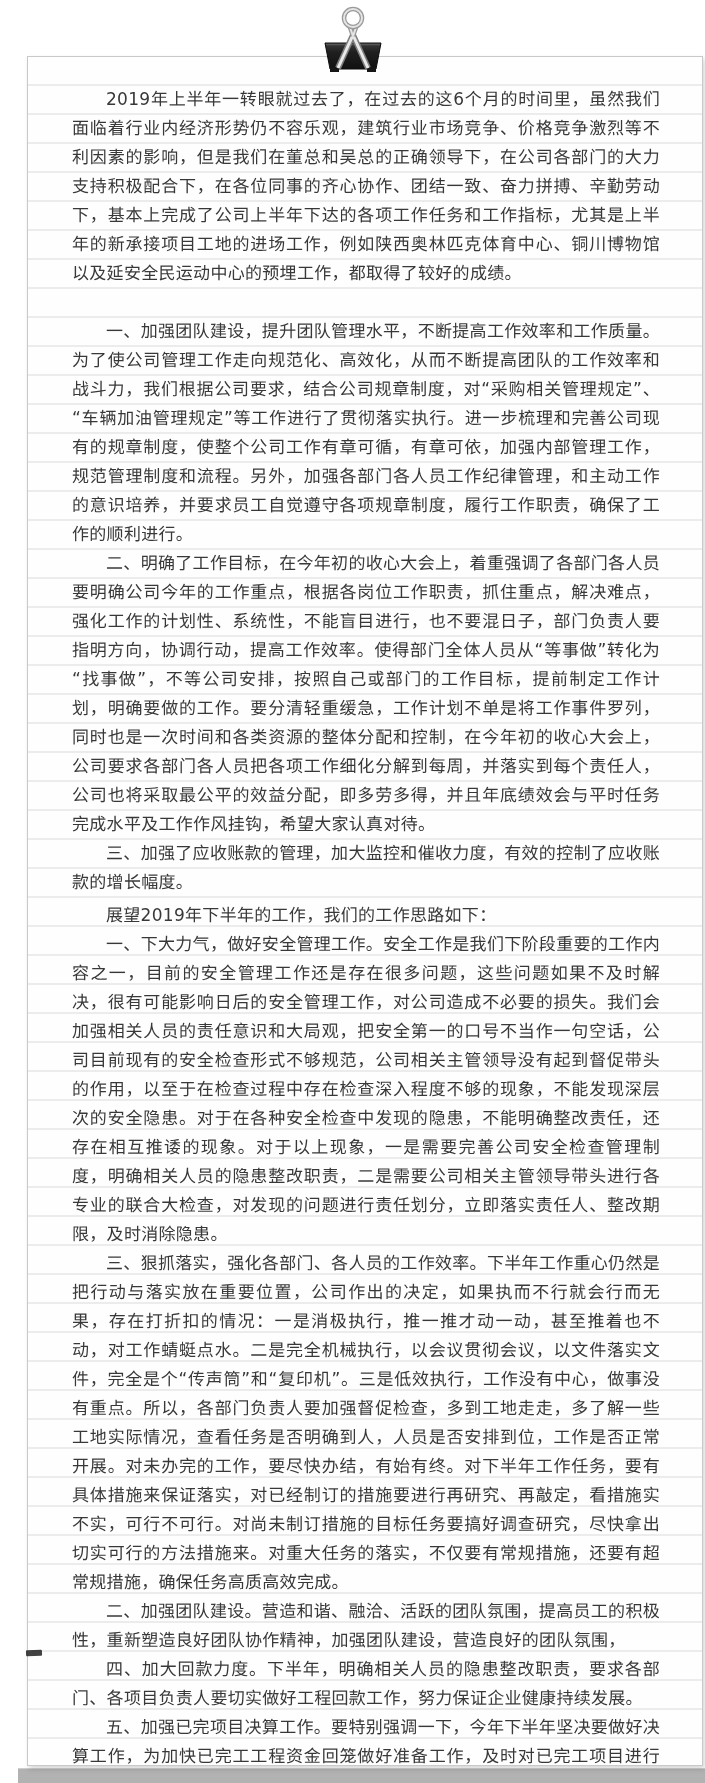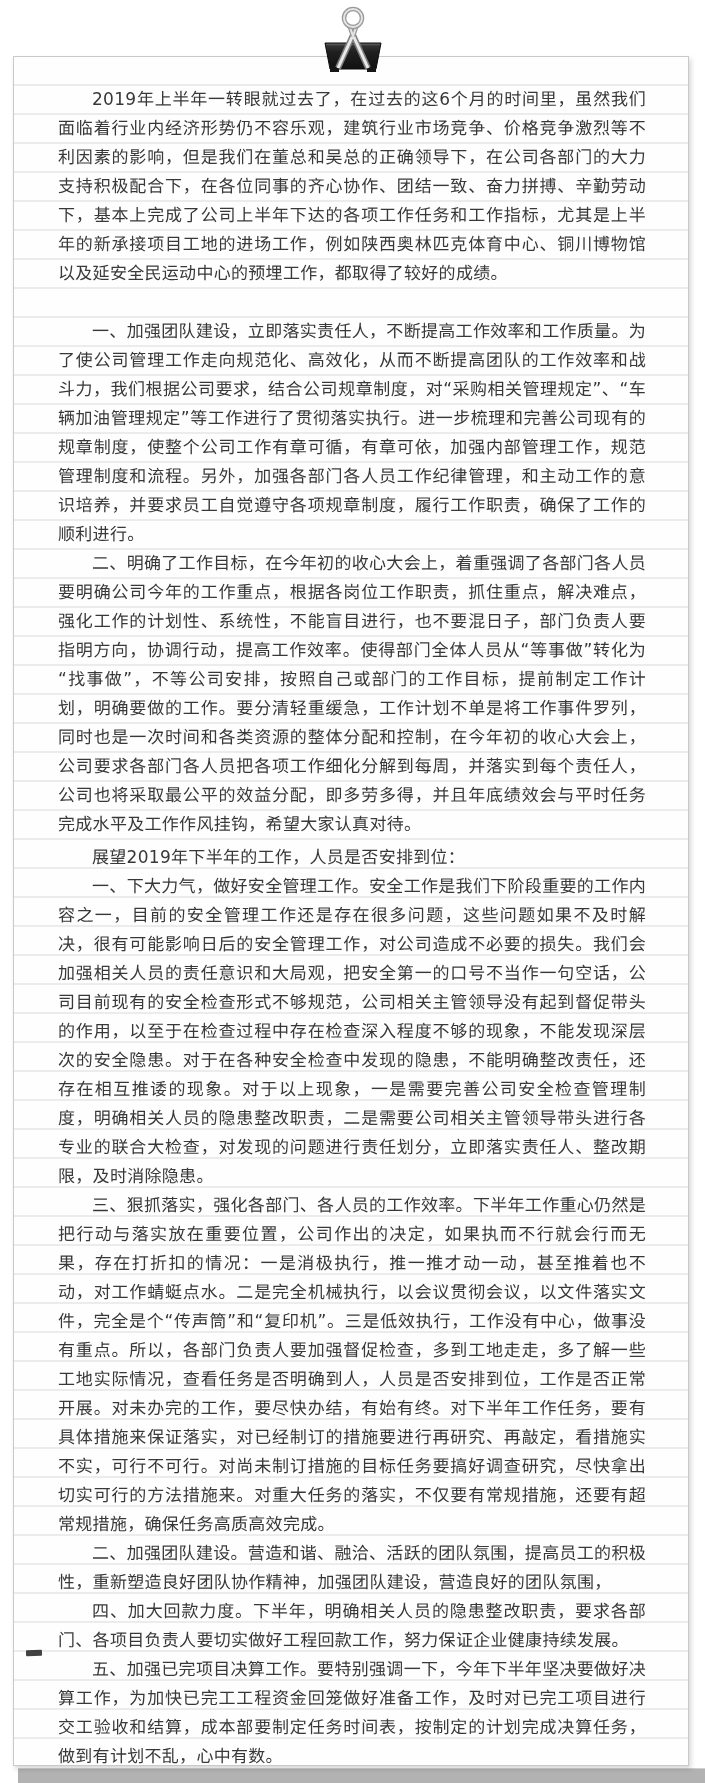--- a/index.html
+++ b/index.html
@@ -11,21 +11,21 @@
   .stage {
     position: relative;
     width: 705px;
     height: 1783px;
     overflow: hidden;
     background: #ffffff;
   }
   
   .paper {
     position: absolute;
-    left: 13px;
+    left: 27px;
     top: 56px;
     width: 676px;
     height: 1710px;
     box-sizing: border-box;
     background-color: #fefefe;
     background-image: repeating-linear-gradient(
       to bottom,
       transparent 0px,
       transparent 27px,
       #ececec 27px,
@@ -87,23 +87,24 @@
   }
 </style>
 </head>
 <body>
 
 <div class="stage">
 
   <div class="paper">
     <div class="doc">
       <p>2019年上半年一转眼就过去了，在过去的这6个月的时间里，虽然我们面临着行业内经济形势仍不容乐观，建筑行业市场竞争、价格竞争激烈等不利因素的影响，但是我们在董总和吴总的正确领导下，在公司各部门的大力支持积极配合下，在各位同事的齐心协作、团结一致、奋力拼搏、辛勤劳动下，基本上完成了公司上半年下达的各项工作任务和工作指标，尤其是上半年的新承接项目工地的进场工作，例如陕西奥林匹克体育中心、铜川博物馆以及延安全民运动中心的预埋工作，都取得了较好的成绩。</p>
-      <p class="gap-lg">一、加强团队建设，立即落实责任人，不断提高工作效率和工作质量。为了使公司管理工作走向规范化、高效化，从而不断提高团队的工作效率和战斗力，我们根据公司要求，结合公司规章制度，对“采购相关管理规定”、“车辆加油管理规定”等工作进行了贯彻落实执行。进一步梳理和完善公司现有的规章制度，使整个公司工作有章可循，有章可依，加强内部管理工作，规范管理制度和流程。另外，加强各部门各人员工作纪律管理，和主动工作的意识培养，并要求员工自觉遵守各项规章制度，履行工作职责，确保了工作的顺利进行。</p>
+      <p class="gap-lg">一、加强团队建设，提升团队管理水平，不断提高工作效率和工作质量。为了使公司管理工作走向规范化、高效化，从而不断提高团队的工作效率和战斗力，我们根据公司要求，结合公司规章制度，对“采购相关管理规定”、“车辆加油管理规定”等工作进行了贯彻落实执行。进一步梳理和完善公司现有的规章制度，使整个公司工作有章可循，有章可依，加强内部管理工作，规范管理制度和流程。另外，加强各部门各人员工作纪律管理，和主动工作的意识培养，并要求员工自觉遵守各项规章制度，履行工作职责，确保了工作的顺利进行。</p>
       <p>二、明确了工作目标，在今年初的收心大会上，着重强调了各部门各人员要明确公司今年的工作重点，根据各岗位工作职责，抓住重点，解决难点，强化工作的计划性、系统性，不能盲目进行，也不要混日子，部门负责人要指明方向，协调行动，提高工作效率。使得部门全体人员从“等事做”转化为“找事做”，不等公司安排，按照自己或部门的工作目标，提前制定工作计划，明确要做的工作。要分清轻重缓急，工作计划不单是将工作事件罗列，同时也是一次时间和各类资源的整体分配和控制，在今年初的收心大会上，公司要求各部门各人员把各项工作细化分解到每周，并落实到每个责任人，公司也将采取最公平的效益分配，即多劳多得，并且年底绩效会与平时任务完成水平及工作作风挂钩，希望大家认真对待。</p>
-      <p class="gap-sm">展望2019年下半年的工作，人员是否安排到位：</p>
+      <p>三、加强了应收账款的管理，加大监控和催收力度，有效的控制了应收账款的增长幅度。</p>
+      <p class="gap-sm">展望2019年下半年的工作，我们的工作思路如下：</p>
       <p>一、下大力气，做好安全管理工作。安全工作是我们下阶段重要的工作内容之一，目前的安全管理工作还是存在很多问题，这些问题如果不及时解决，很有可能影响日后的安全管理工作，对公司造成不必要的损失。我们会加强相关人员的责任意识和大局观，把安全第一的口号不当作一句空话，公司目前现有的安全检查形式不够规范，公司相关主管领导没有起到督促带头的作用，以至于在检查过程中存在检查深入程度不够的现象，不能发现深层次的安全隐患。对于在各种安全检查中发现的隐患，不能明确整改责任，还存在相互推诿的现象。对于以上现象，一是需要完善公司安全检查管理制度，明确相关人员的隐患整改职责，二是需要公司相关主管领导带头进行各专业的联合大检查，对发现的问题进行责任划分，立即落实责任人、整改期限，及时消除隐患。</p>
       <p>三、狠抓落实，强化各部门、各人员的工作效率。下半年工作重心仍然是把行动与落实放在重要位置，公司作出的决定，如果执而不行就会行而无果，存在打折扣的情况：一是消极执行，推一推才动一动，甚至推着也不动，对工作蜻蜓点水。二是完全机械执行，以会议贯彻会议，以文件落实文件，完全是个“传声筒”和“复印机”。三是低效执行，工作没有中心，做事没有重点。所以，各部门负责人要加强督促检查，多到工地走走，多了解一些工地实际情况，查看任务是否明确到人，人员是否安排到位，工作是否正常开展。对未办完的工作，要尽快办结，有始有终。对下半年工作任务，要有具体措施来保证落实，对已经制订的措施要进行再研究、再敲定，看措施实不实，可行不可行。对尚未制订措施的目标任务要搞好调查研究，尽快拿出切实可行的方法措施来。对重大任务的落实，不仅要有常规措施，还要有超常规措施，确保任务高质高效完成。</p>
       <p>二、加强团队建设。营造和谐、融洽、活跃的团队氛围，提高员工的积极性，重新塑造良好团队协作精神，加强团队建设，营造良好的团队氛围，</p>
       <p>四、加大回款力度。下半年，明确相关人员的隐患整改职责，要求各部门、各项目负责人要切实做好工程回款工作，努力保证企业健康持续发展。</p>
       <p>五、加强已完项目决算工作。要特别强调一下，今年下半年坚决要做好决算工作，为加快已完工工程资金回笼做好准备工作，及时对已完工项目进行交工验收和结算，成本部要制定任务时间表，按制定的计划完成决算任务，做到有计划不乱，心中有数。</p>
 
     </div>
   </div>
 
   <svg class="clip" viewBox="0 0 72 72" aria-hidden="true">

